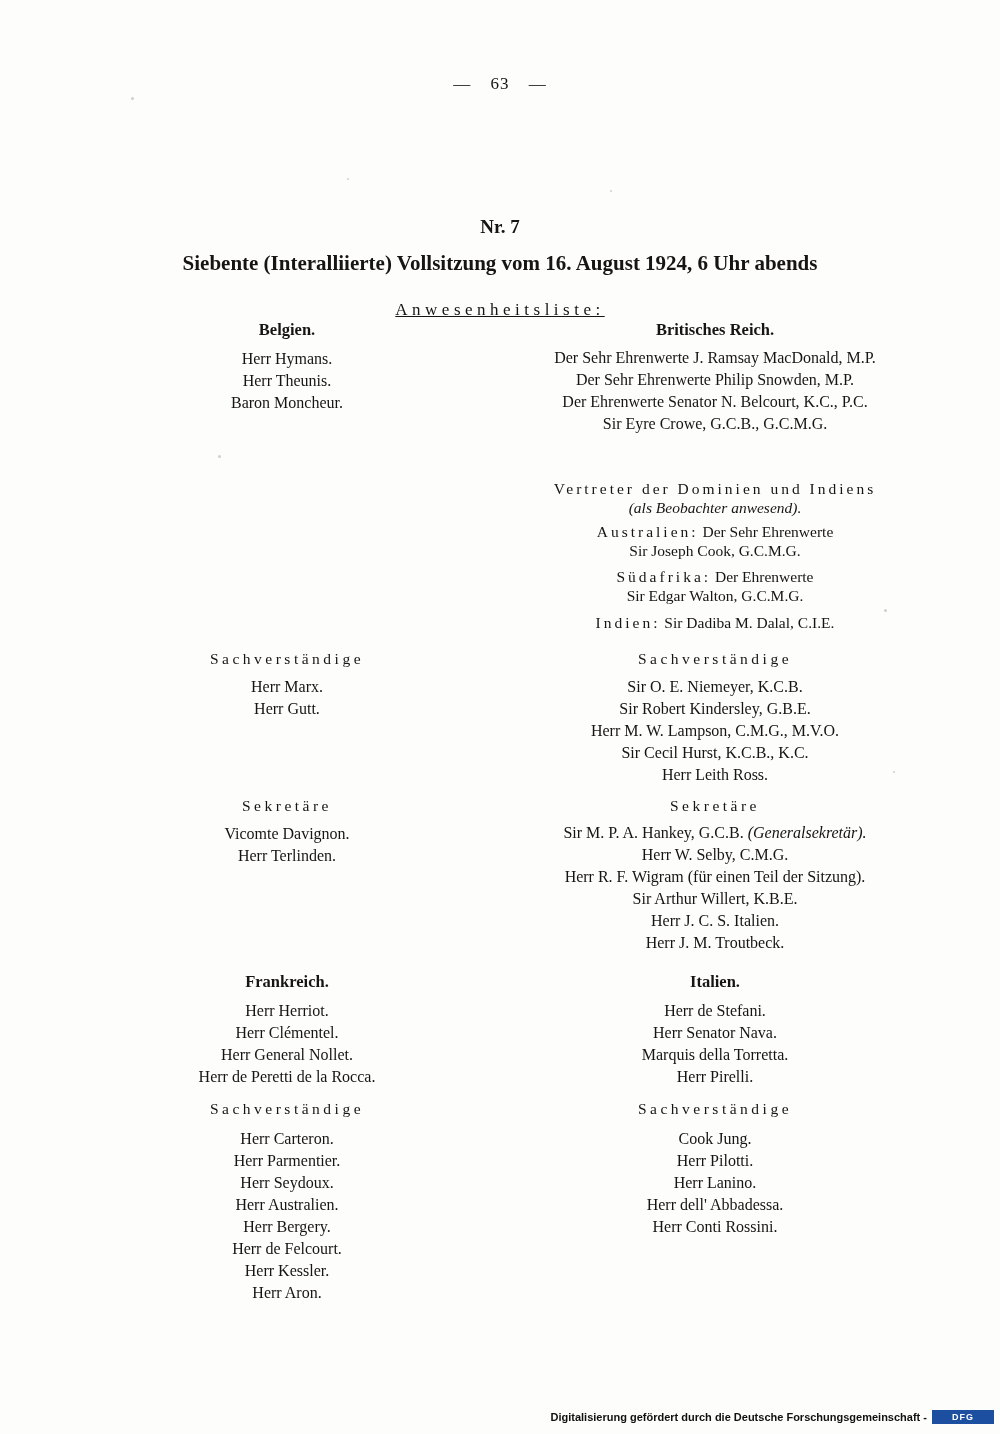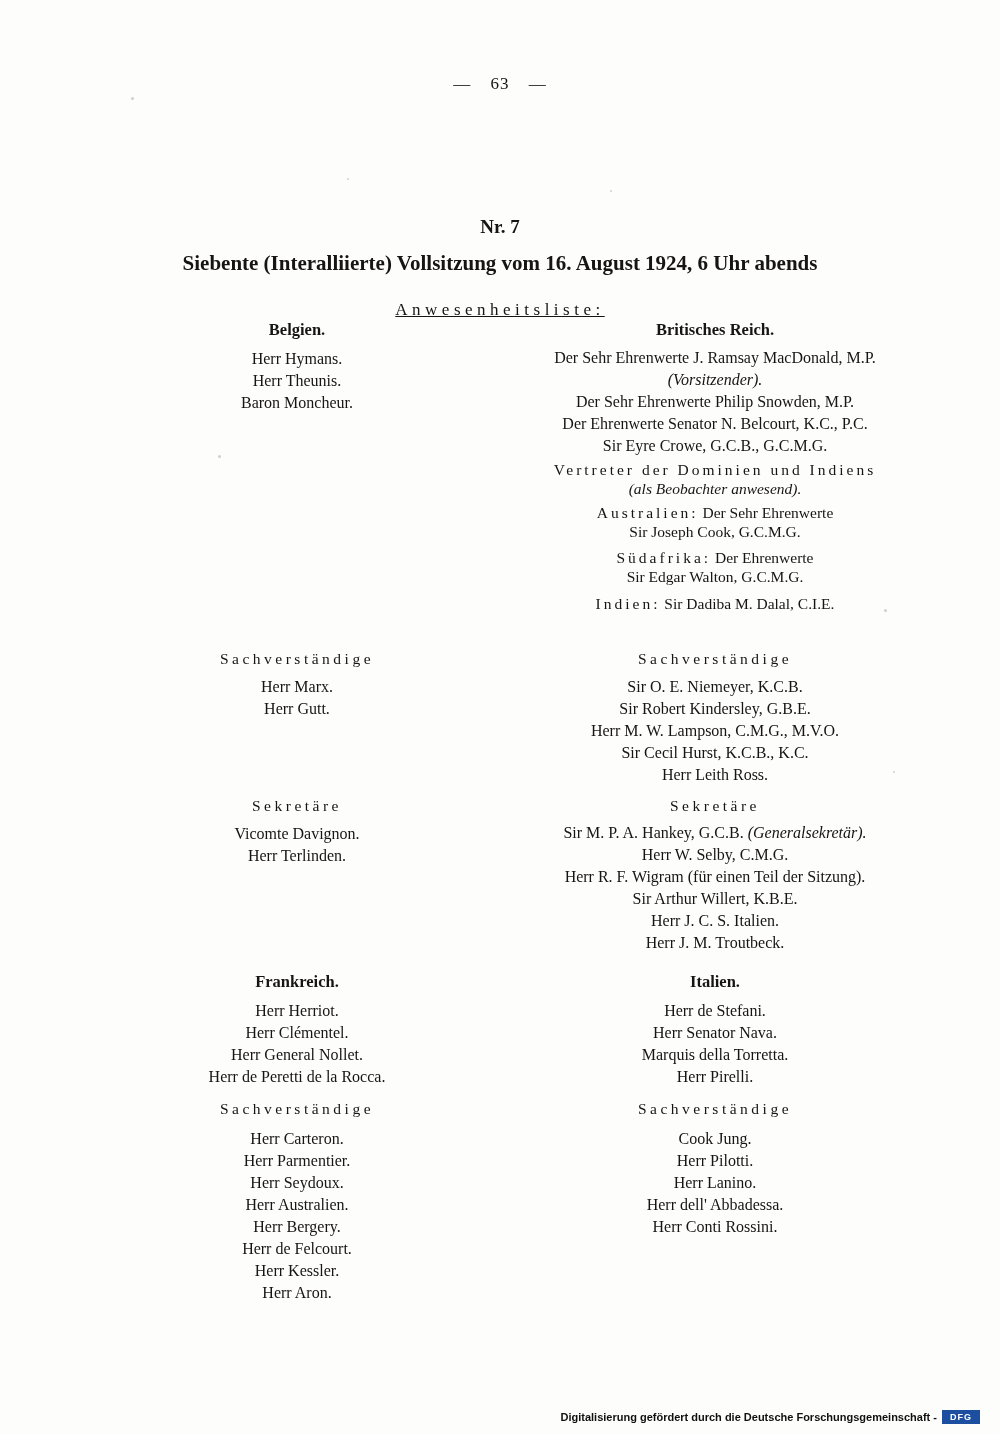--- a/index.html
+++ b/index.html
@@ -13,43 +13,43 @@
     color: #171513;
     overflow: hidden;
   }
   .centered { position: absolute; left: 0; width: 1000px; text-align: center; }
   .page-number { top: 74px; font-size: 17px; letter-spacing: 1px; word-spacing: 14px; }
   .doc-nr { top: 216px; font-size: 19px; font-weight: bold; }
   .doc-title { top: 251px; font-size: 21px; font-weight: bold; }
   .attendance { top: 300px; font-size: 17px; letter-spacing: 4.5px; text-decoration: underline; }
 
   .block { position: absolute; text-align: center; }
-  .left-col { left: 122px; width: 350px; }
+  .left-col { left: 112px; width: 350px; }
   .right-col { left: 462px; width: 506px; }
 
   .country { font-size: 16.5px; font-weight: bold; line-height: 20px; margin: 0 0 8px 0; }
   .subhead { font-size: 15.5px; font-weight: normal; letter-spacing: 3.5px; line-height: 18px; margin: 0 0 8px 0; }
   .line { font-size: 16px; line-height: 22px; white-space: nowrap; }
   .sm { font-size: 15.5px; line-height: 19px; }
   .italic { font-style: italic; }
   .spaced { letter-spacing: 3px; }
   .gap-sm { margin-top: 5px; }
   .gap { margin-top: 7px; }
   .gap-lg { margin-top: 8px; }
 
   .footer {
-    position: absolute; right: 20px; bottom: 10px;
+    position: absolute; right: 6px; bottom: 10px;
     display: flex; align-items: center; gap: 5px;
     font-family: "Liberation Sans", sans-serif;
     margin-left: 32px;
   }
   .footer-text { font-size: 11px; font-weight: bold; color: #101010; }
   .dfg {
     color: #ffffff; font-size: 9px; font-weight: bold;
-    padding: 2px 8px; letter-spacing: 1px; background: #1d4fa1;
+    padding: 2px 20px; letter-spacing: 1px; background: #1d4fa1;
     line-height: 10px;
   }
   .speck { position: absolute; border-radius: 50%; background: #9a9a9a; opacity: .45; }
 </style>
 </head>
 <body>
 
 <div class="page">
 
   <div class="speck" style="left:131px; top:97px; width:3px; height:3px;"></div>
@@ -100,27 +100,26 @@
     <div class="line">Herr Australien.</div>
     <div class="line">Herr Bergery.</div>
     <div class="line">Herr de Felcourt.</div>
     <div class="line">Herr Kessler.</div>
     <div class="line">Herr Aron.</div>
   </section>
 
   <section class="block right-col" style="top:320px;">
     <h3 class="country" style="margin-bottom:7px;">Britisches Reich.</h3>
     <div class="line">Der Sehr Ehrenwerte J. Ramsay MacDonald, M.P.</div>
-    <div class="line italic">(Vorsitzender).</div>
     <div class="line">Der Sehr Ehrenwerte Philip Snowden, M.P.</div>
     <div class="line">Der Ehrenwerte Senator N. Belcourt, K.C., P.C.</div>
     <div class="line">Sir Eyre Crowe, G.C.B., G.C.M.G.</div>
   </section>
 
-  <section class="block right-col" style="top:460px;">
+  <section class="block right-col" style="top:479px;">
     <div class="line sm spaced">Vertreter der Dominien und Indiens</div>
     <div class="line sm italic">(als Beobachter anwesend).</div>
     <div class="gap-sm">
       <div class="line sm">
         <span class="spaced">Australien:</span>
         <span>Der Sehr Ehrenwerte</span>
       </div>
       <div class="line sm">Sir Joseph Cook, G.C.M.G.</div>
     </div>
     <div class="gap">

